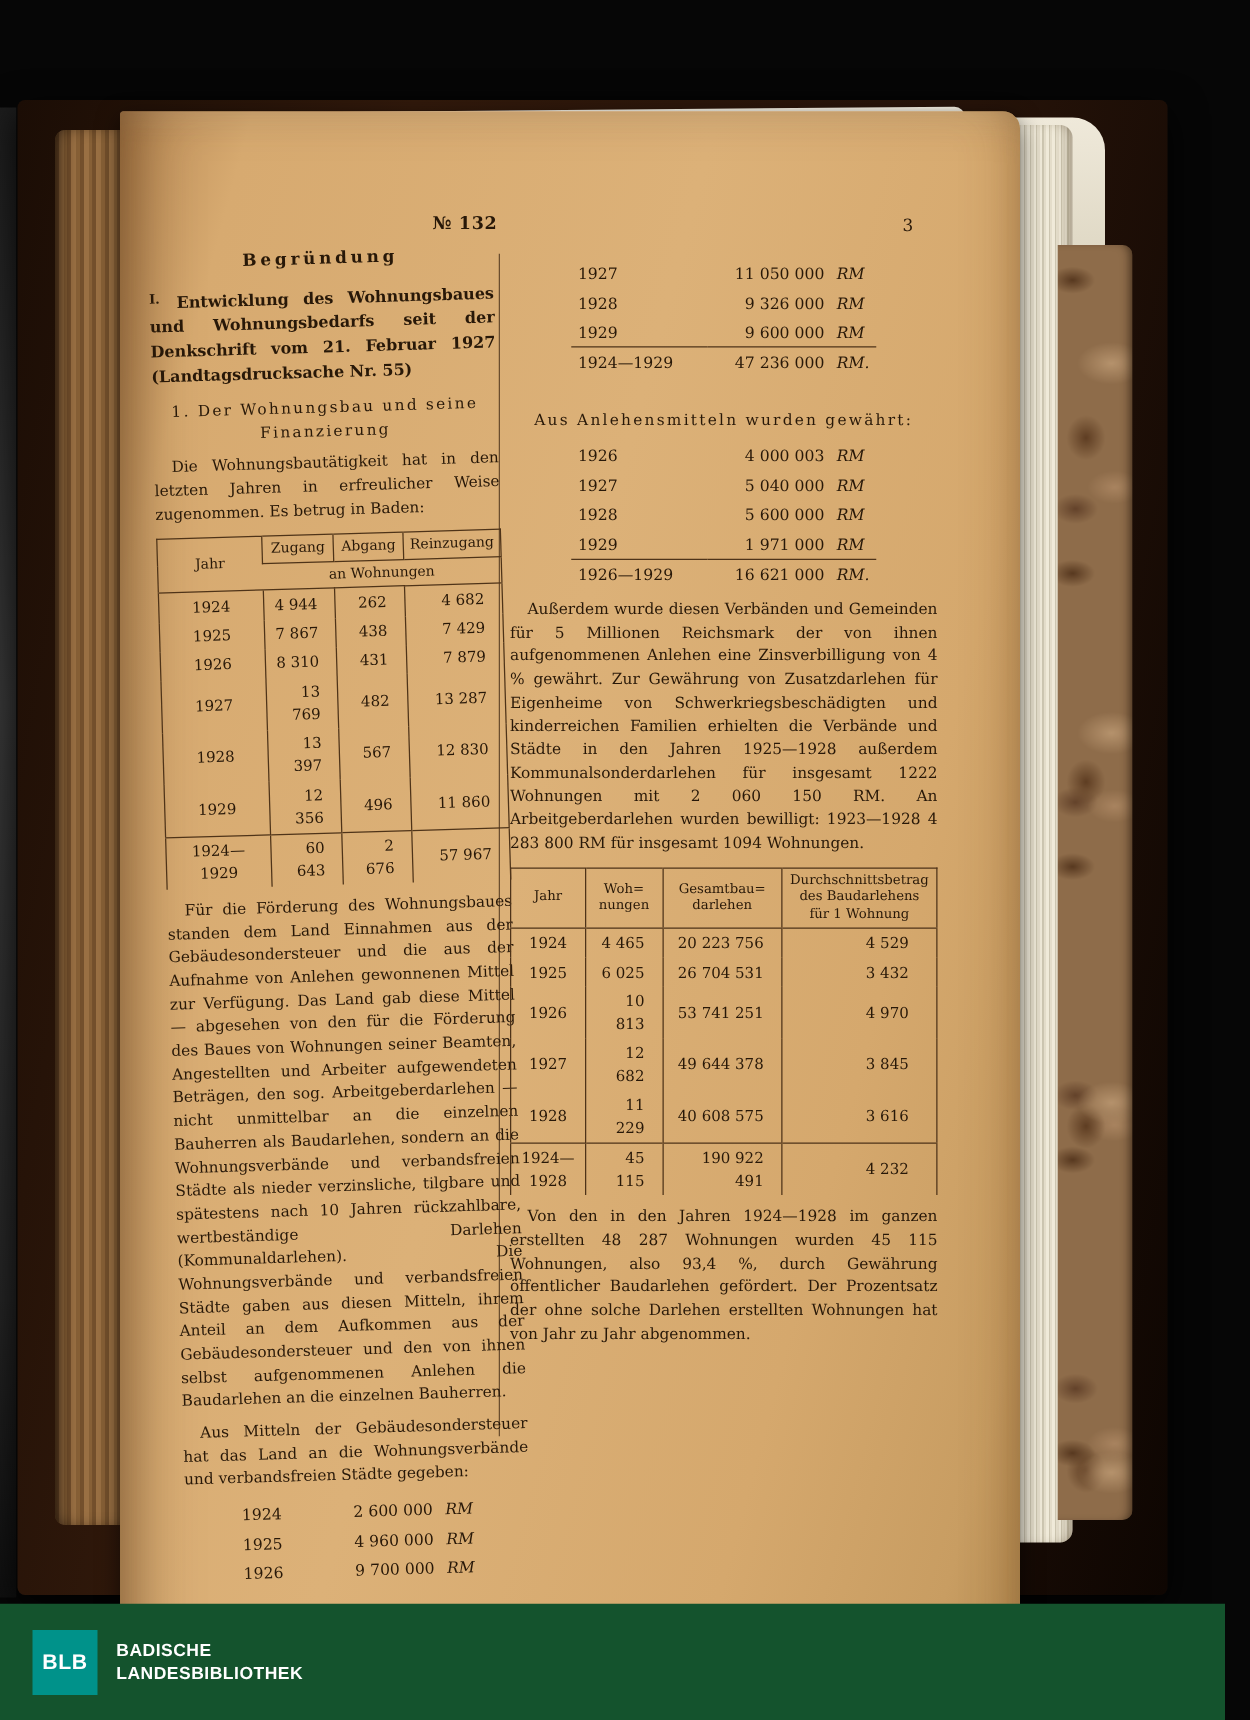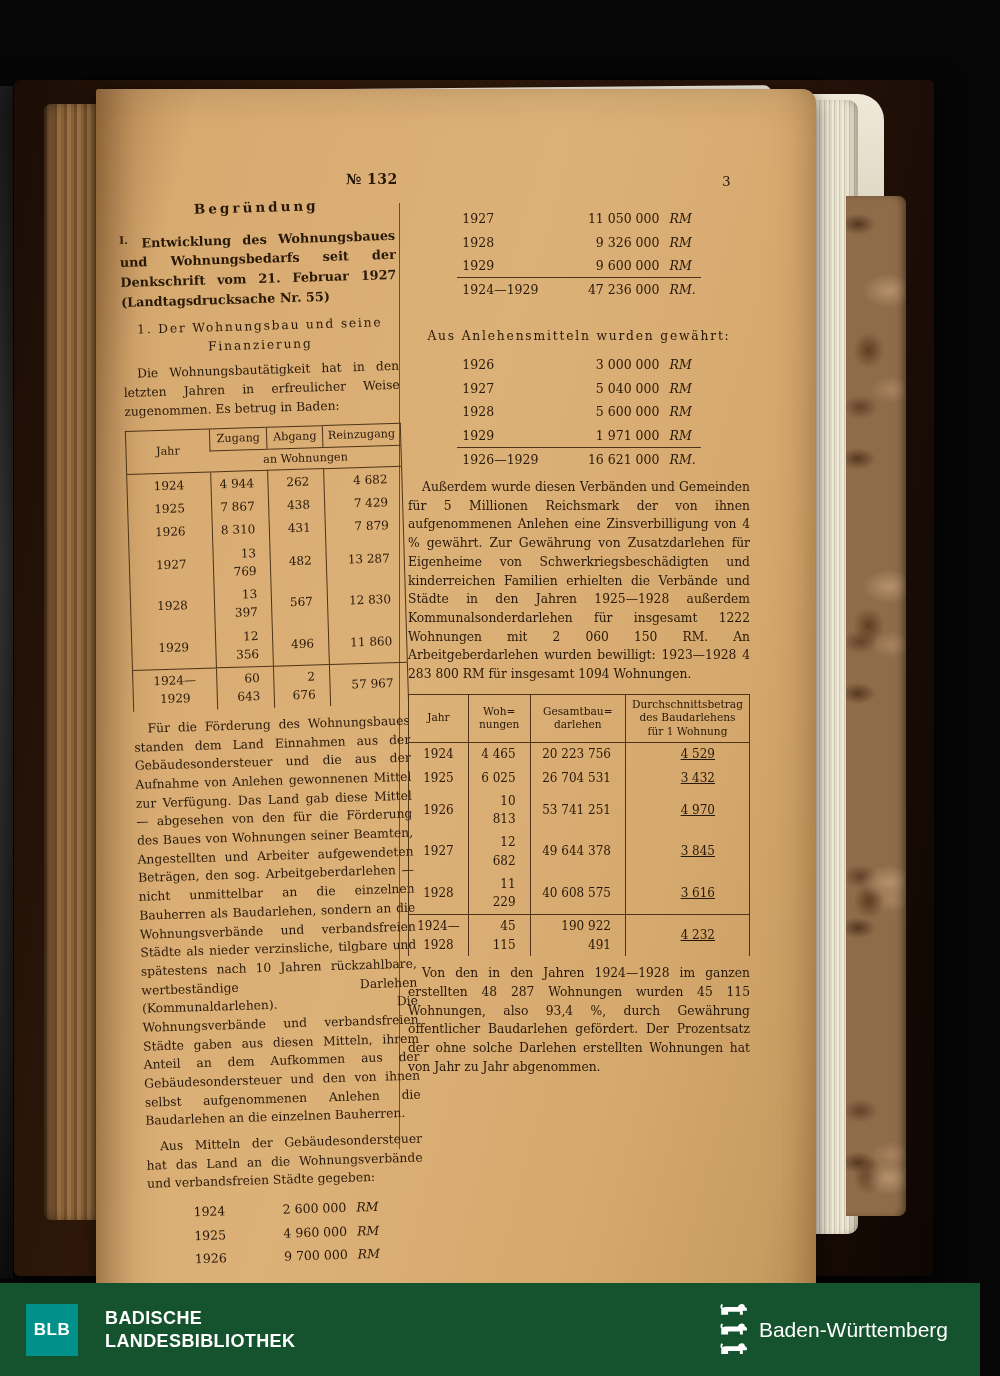--- a/index.html
+++ b/index.html
@@ -58,35 +58,35 @@
   table{border-collapse:collapse;color:#281808;}
   .data-table{margin:10px auto 8px;font-size:12px;border:1.2px solid #4e3318;border-bottom:none;}
   .data-table th,.data-table td{border-left:1px solid #4e3318;padding:2.5px 8px;font-weight:normal;}
   .data-table th:first-child,.data-table td:first-child{border-left:none;}
   .data-table thead th{border-bottom:1px solid #4e3318;text-align:center;font-size:11.2px;line-height:1.3;padding:3px 5px;}
   .data-table tbody td,.data-table tfoot td{text-align:right;padding-right:14px;}
   .data-table tbody td:first-child,.data-table tfoot td:first-child{text-align:center;padding-right:8px;}
   .data-table tfoot td{border-top:1px solid #4e3318;}
   .t1 td:first-child{min-width:64px;}
   .t2 thead th{font-size:10.6px;}
-  .t2 td:nth-child(4){padding-right:34px;text-decoration:underline;}
+  .t2 td:nth-child(4){padding-right:22px;}
 
   .amounts{margin:8px auto 6px;font-size:12.5px;}
   .amounts td{padding:2.2px 5px;}
   .amounts td:nth-child(1){text-align:left;padding-right:28px;}
   .amounts td:nth-child(2){text-align:right;min-width:88px;}
   .amounts td:nth-child(3){font-style:italic;padding-left:5px;}
   .amounts tfoot td{border-top:1px solid #4e3318;}
 
   
   .footer{position:absolute;left:0;top:1283px;width:980px;height:93px;background:#14532d;
     display:flex;align-items:center;font-family:"Liberation Sans", sans-serif;color:#fff;}
   .blb-logo{width:52px;height:52px;margin-left:26px;background:#00928a;display:flex;
     align-items:center;justify-content:center;font-weight:bold;font-size:17px;letter-spacing:.5px;}
-  .lib-name{margin-left:27px;font-weight:bold;font-size:18px;line-height:1.25;letter-spacing:.4px;}
+  .lib-name{margin-left:15px;font-weight:bold;font-size:14px;line-height:1.25;letter-spacing:.4px;}
   .footer-right{margin-left:auto;margin-right:32px;display:flex;align-items:center;gap:10px;}
   .region-label{font-size:21px;font-weight:400;}
   .coa{display:block;}
 </style>
 </head>
 <body>
 
 <div class="photo">
 
   <div class="board-edge"></div>
@@ -226,21 +226,21 @@
             </tr>
           </tfoot>
       </table>
 
       <div class="sub-head spaced">Aus Anlehensmitteln wurden gewährt:</div>
 
       <table class="amounts">
         <tbody>
             <tr>
               <td>1926</td>
-              <td>3 000 000</td>
+              <td>4 000 003</td>
               <td>RM</td>
             </tr>
             <tr>
               <td>1927</td>
               <td>5 040 000</td>
               <td>RM</td>
             </tr>
             <tr>
               <td>1928</td>
               <td>5 600 000</td>
@@ -319,26 +319,15 @@
 
     </div>
   </div>
 
   <div class="footer">
     <div class="blb-logo">BLB</div>
     <div class="lib-name">
       <div>BADISCHE</div>
       <div>LANDESBIBLIOTHEK</div>
     </div>
-    <div class="footer-right">
-      <svg class="coa" width="30" height="56" viewBox="0 0 30 57" aria-hidden="true">
-        <defs>
-          <path id="lion" fill="#ffffff" d="M2 13 L2 8 Q2 5 7 5 L19 5 Q20 2 23 2 Q26 2 26 5 Q29 6 28 9 L24 9 L24 13 L21 13 L21 10 L9 10 L9 13 Z M3 8 Q0 6 2 2 L4 3 Q2 5 4 7 Z"></path>
-        </defs>
-        <use href="#lion" y="0"></use>
-        <use href="#lion" y="20"></use>
-        <use href="#lion" y="40"></use>
-      </svg>
-      <div class="region-label">Baden-Württemberg</div>
-    </div>
   </div>
 
 </div>
 
 </body></html>

